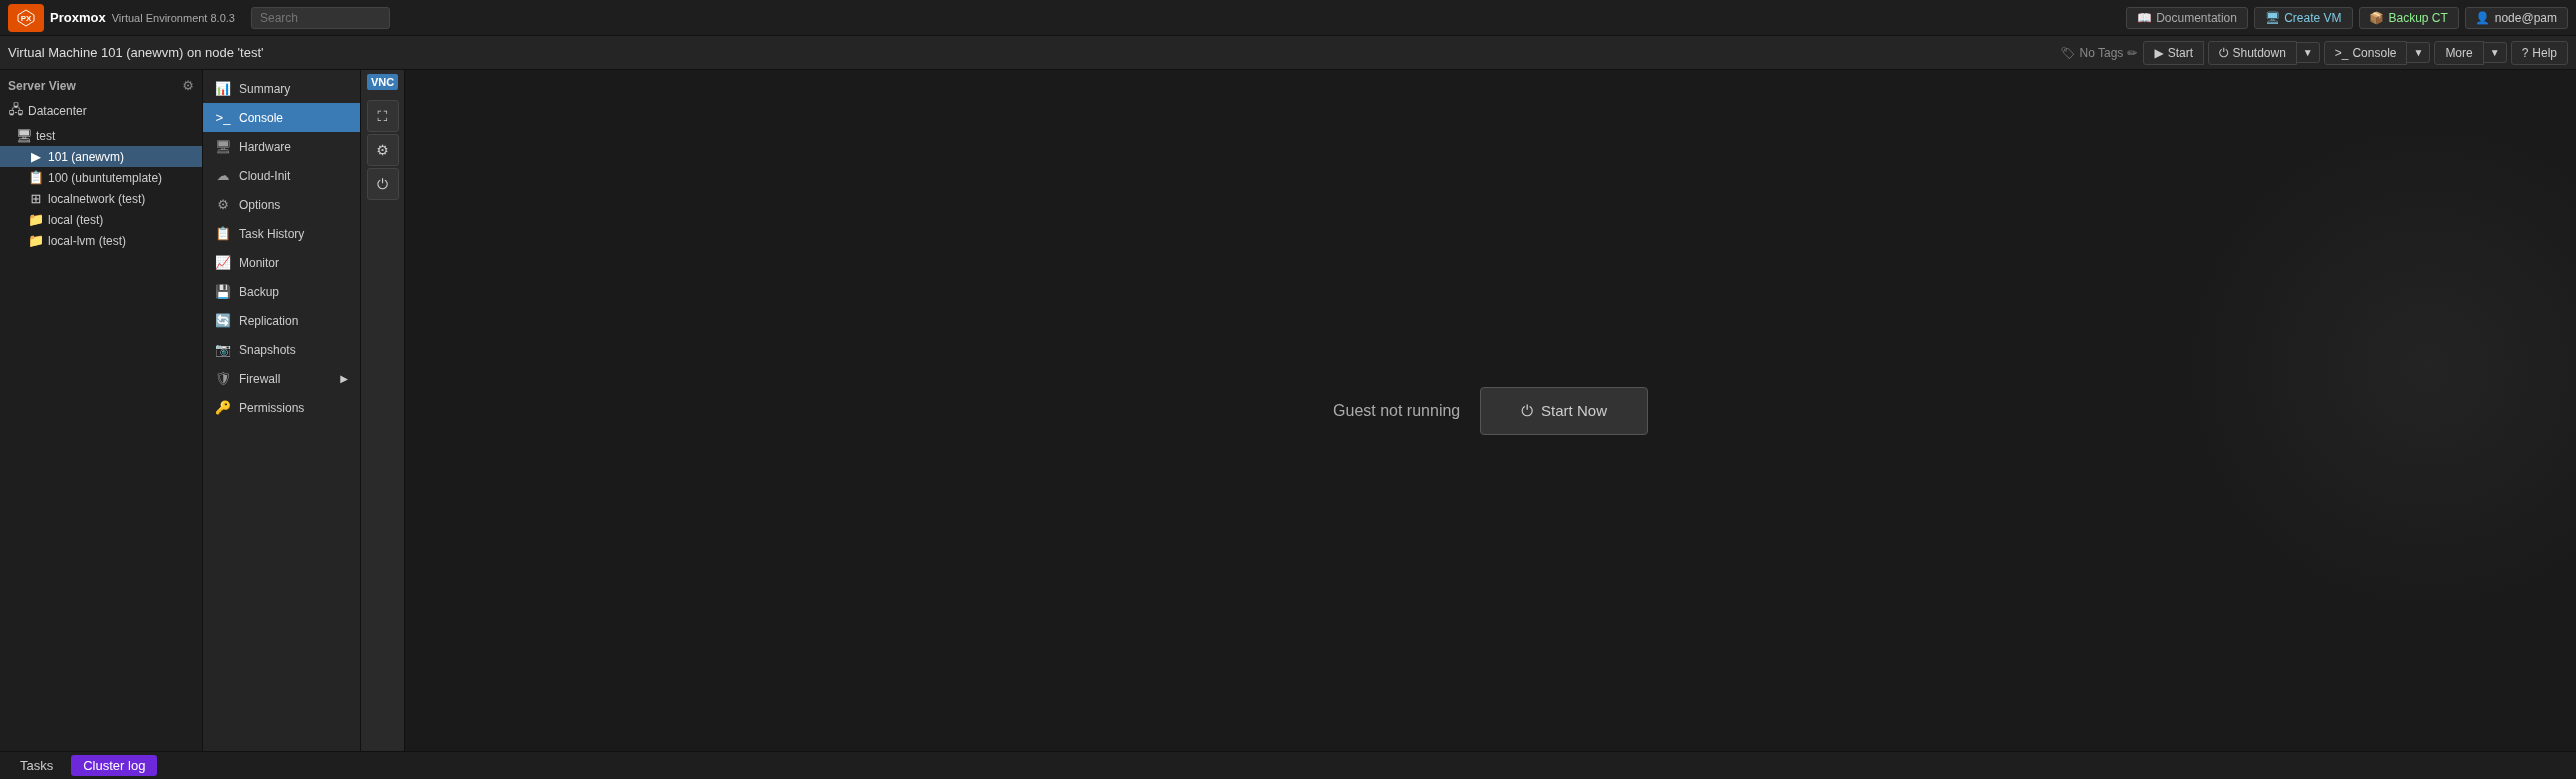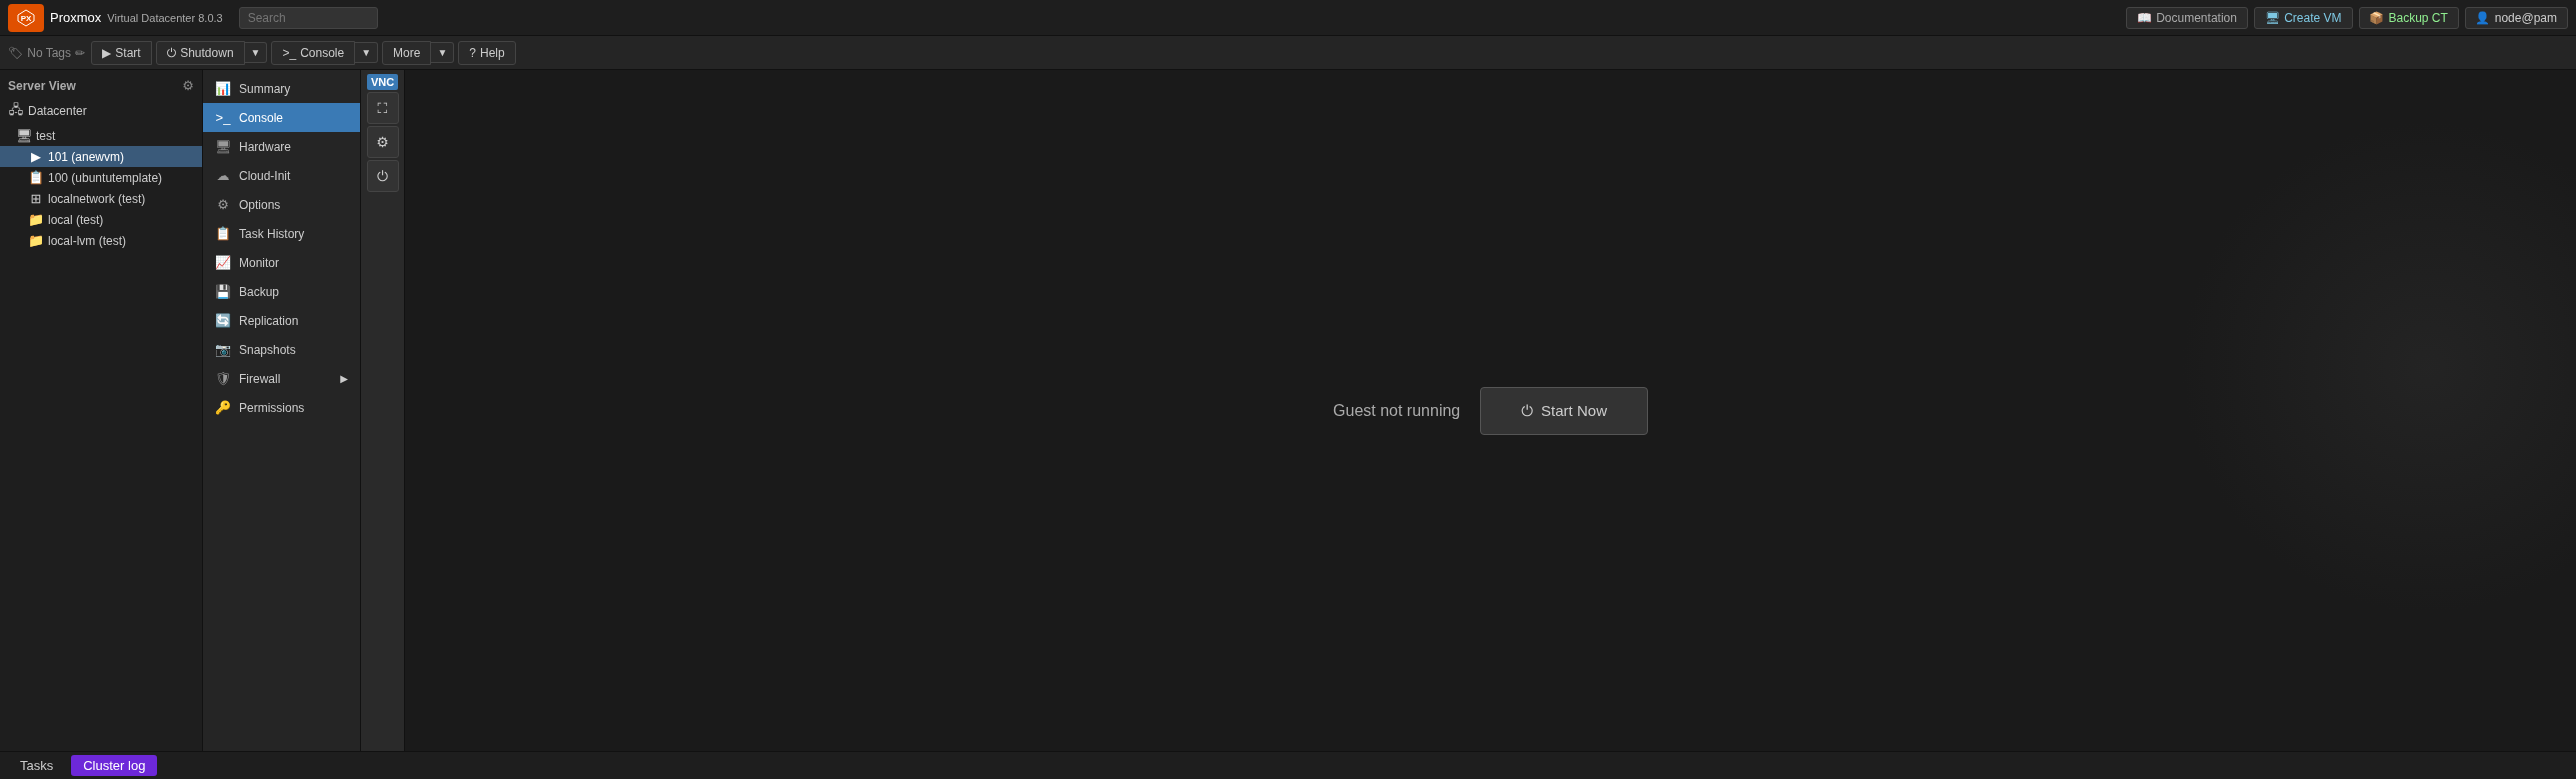--- a/index.html
+++ b/index.html
@@ -37,21 +37,21 @@
       display: flex;
       align-items: center;
       justify-content: center;
       color: white;
       font-weight: bold;
       font-size: 11px;
     }
     .logo-text {
       color: #fff;
       font-size: 13px;
-      font-weight: normal;
+      font-weight: bold;
     }
     .logo-version {
       color: #aaa;
       font-size: 11px;
     }
     .search-box {
       background: #333;
       border: 1px solid #444;
       border-radius: 3px;
       padding: 3px 8px;
@@ -229,21 +229,21 @@
       padding: 4px 0;
       gap: 2px;
     }
     .vnc-label {
       background: #3a7ab5;
       color: #fff;
       font-size: 11px;
       font-weight: bold;
       padding: 2px 4px;
       border-radius: 2px;
-      margin-bottom: 0;
+      margin-bottom: 8px;
     }
     .vnc-btn {
       width: 32px;
       height: 32px;
       background: #333;
       border: 1px solid #444;
       border-radius: 3px;
       display: flex;
       align-items: center;
       justify-content: center;
@@ -328,21 +328,21 @@
 
 <div class="top-bar">
   <div class="logo-area">
     <div class="logo-icon">
       <svg width="20" height="20" viewBox="0 0 20 20">
         <polygon points="10,2 18,7 18,13 10,18 2,13 2,7" fill="#e05000" stroke="#fff" stroke-width="1"></polygon>
         <text x="10" y="13" text-anchor="middle" fill="white" font-size="8" font-weight="bold">PX</text>
       </svg>
     </div>
     <span class="logo-text">Proxmox</span>
-    <span class="logo-version"><span>Virtual Datacenter</span> <span>8.0.3</span></span>
+    <span class="logo-version"><span>Virtual Environment</span> <span>8.0.3</span></span>
   </div>
   <input class="search-box" type="text" placeholder="Search" style="">
   <div class="top-bar-right">
     <button class="top-btn docs">
       <span>📖</span>
       <span>Documentation</span>
     </button>
     <button class="top-btn create-vm">
       <span>🖥</span>
       <span>Create VM</span>
@@ -352,20 +352,21 @@
       <span>Backup CT</span>
     </button>
     <button class="top-btn user">
       <span>👤</span>
       <span>node@pam</span>
     </button>
   </div>
 </div>
 
 <div class="second-bar">
+  <span class="vm-title">Virtual Machine 101 (anewvm) on node 'test'</span>
   <div class="no-tags">
     <span>🏷</span>
     <span>No Tags</span>
     <span>✏</span>
   </div>
   <div class="second-bar-right">
     <div class="split-btn">
       <div class="main-part">
         <span>▶</span>
         <span>Start</span>

